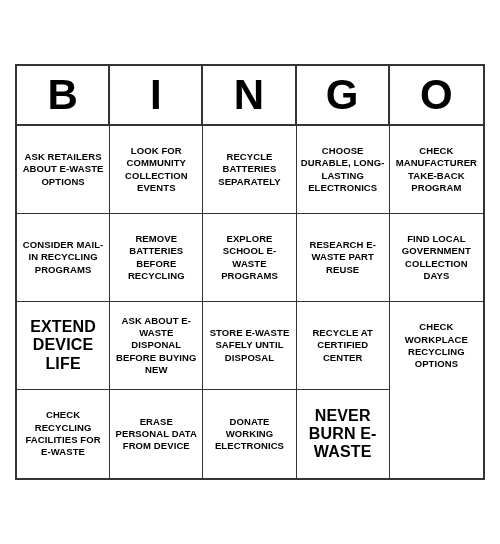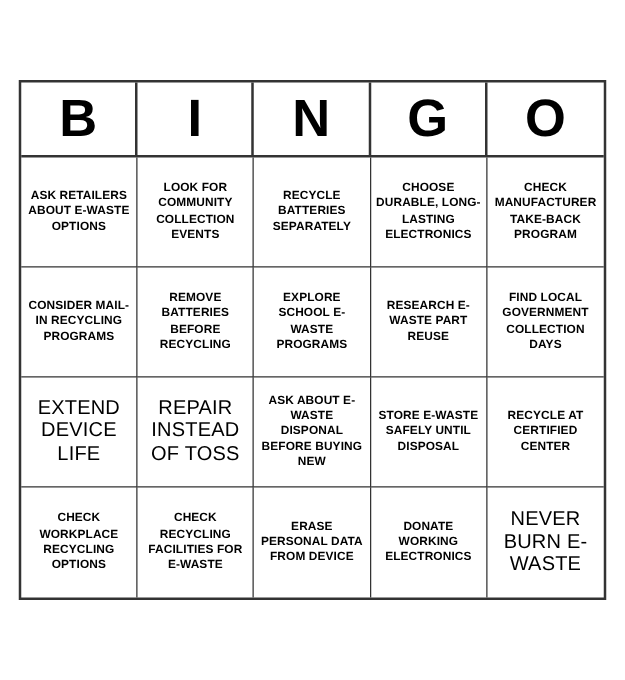--- a/index.html
+++ b/index.html
@@ -59,21 +59,21 @@
     .cell-text {
       font-size: 9.5px;
       font-weight: 600;
       text-transform: uppercase;
       line-height: 1.3;
       color: #000;
       letter-spacing: 0.01em;
     }
     .cell-text.large {
       font-size: 16px;
-      font-weight: 400;
+      font-weight: 700;
       line-height: 1.15;
     }
   </style>
 </head>
 <body>
 
 <div class="bingo-card">
   <div class="bingo-header">
   <div class="bingo-letter">B</div>
       <div class="bingo-letter">I</div>
@@ -109,23 +109,20 @@
       <div class="bingo-cell">
         <span class="cell-text">RESEARCH E-WASTE PART REUSE</span>
       </div>
       <div class="bingo-cell">
         <span class="cell-text">FIND LOCAL GOVERNMENT COLLECTION DAYS</span>
       </div>
       <div class="bingo-cell">
         <span class="cell-text large">EXTEND DEVICE LIFE</span>
       </div>
       <div class="bingo-cell">
-        <span class="cell-text large">REPAIR INSTEAD OF TOSS</span>
-      </div>
-      <div class="bingo-cell">
         <span class="cell-text">ASK ABOUT E-WASTE DISPONAL BEFORE BUYING NEW</span>
       </div>
       <div class="bingo-cell">
         <span class="cell-text">STORE E-WASTE SAFELY UNTIL DISPOSAL</span>
       </div>
       <div class="bingo-cell">
         <span class="cell-text">RECYCLE AT CERTIFIED CENTER</span>
       </div>
       <div class="bingo-cell">
         <span class="cell-text">CHECK WORKPLACE RECYCLING OPTIONS</span>

